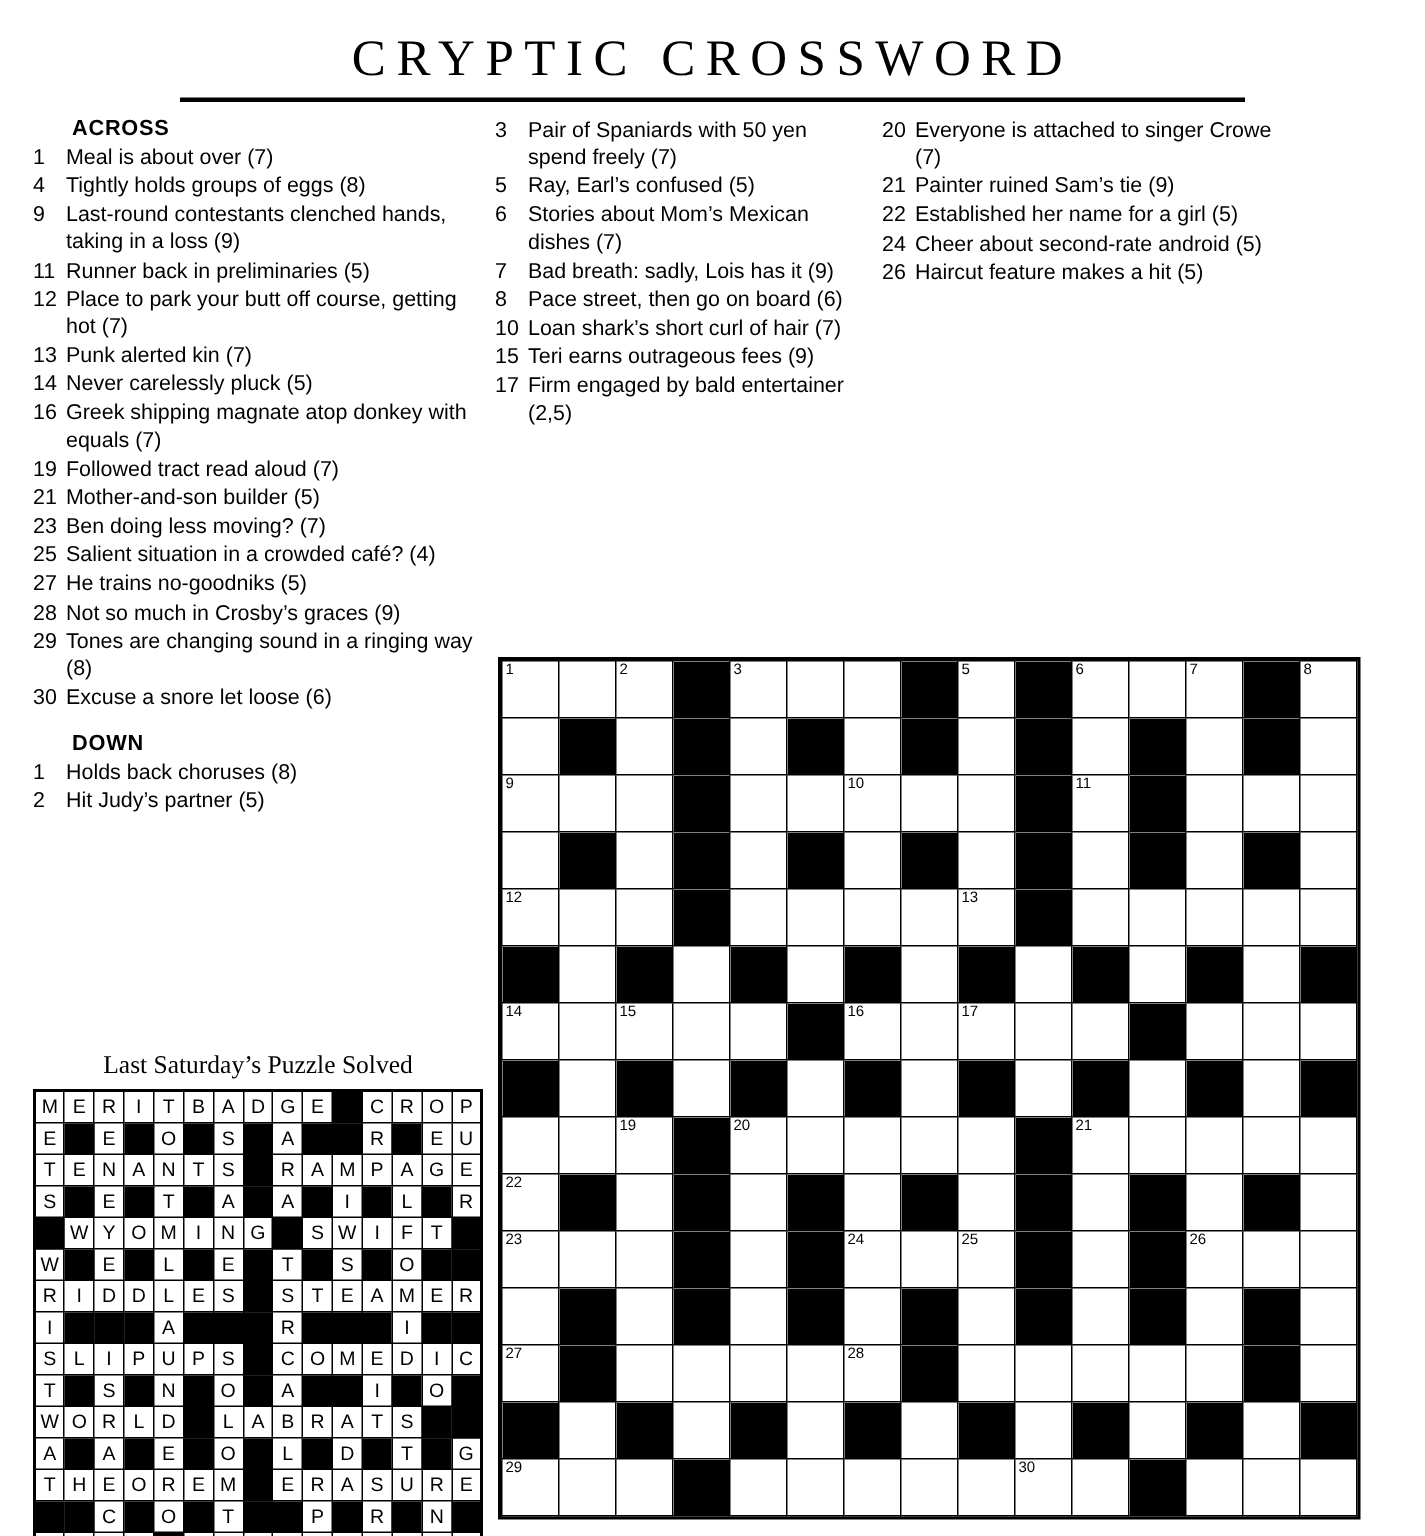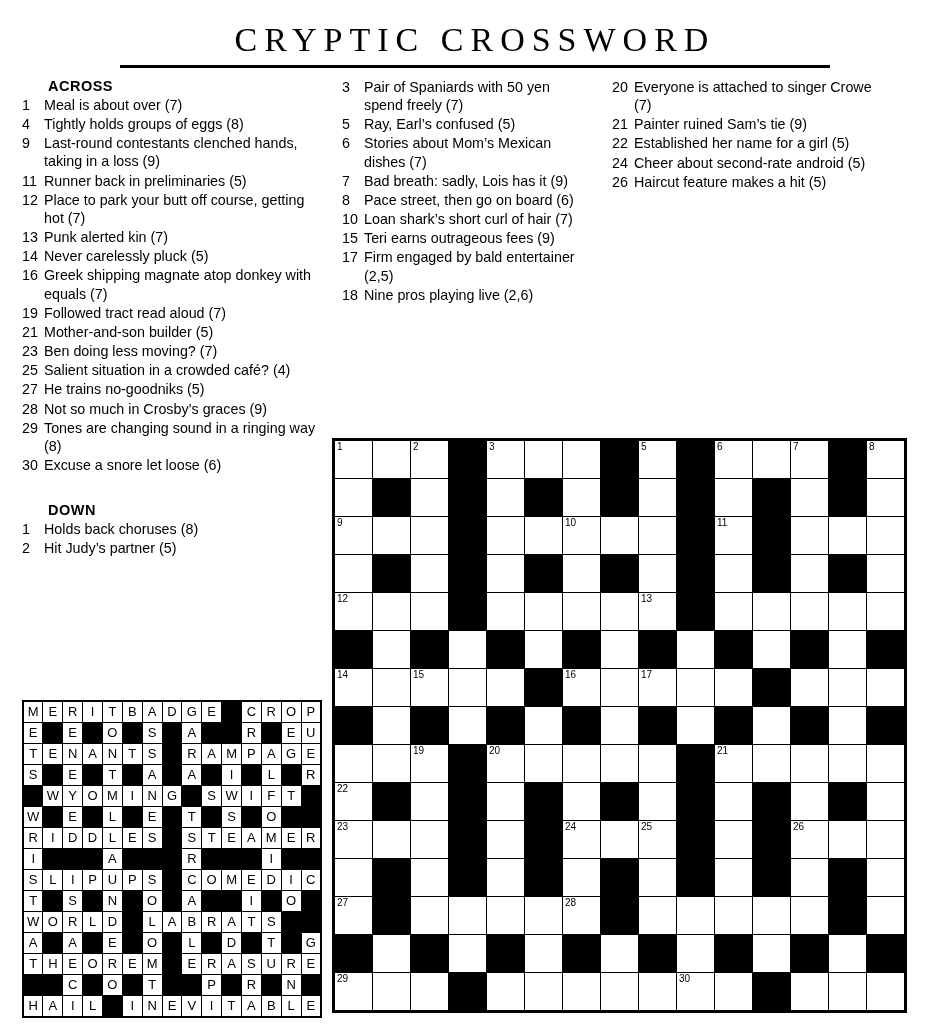--- a/index.html
+++ b/index.html
@@ -35,34 +35,34 @@
     font-weight: bold;
     font-size: 19px;
     text-align: center;
     margin-top: 10px;
   }
 
   
   .columns {
     display: flex;
     padding: 10px 12px 0 22px;
-    gap: 20px;
+    gap: 8px;
   }
   .col { }
   .col1 { width: 300px; }
   .col2 { width: 250px; }
   .col3 { width: 270px; }
 
   .section-head {
     font-weight: bold;
     font-size: 14.5px;
     margin: 0 0 2px 26px;
     letter-spacing: 0.5px;
   }
-  .section-head.down { margin-top: 28px; }
+  .section-head.down { margin-top: 14px; }
 
   ul.clues {
     list-style: none;
     margin: 0;
     padding: 0;
   }
   ul.clues li {
     display: flex;
     font-size: 14.3px;
     line-height: 1.27;
@@ -257,24 +257,20 @@
           <span class="txt">Loan shark’s short curl of hair (7)</span>
         </li>
       <li>
           <span class="num">15</span>
           <span class="txt">Teri earns outrageous fees (9)</span>
         </li>
       <li>
           <span class="num">17</span>
           <span class="txt">Firm engaged by bald entertainer (2,5)</span>
         </li>
-      <li>
-          <span class="num">18</span>
-          <span class="txt">Nine pros playing live (2,6)</span>
-        </li>
     </ul>
   </div>
 
   <div class="col col3">
     <ul class="clues">
       <li>
           <span class="num">20</span>
           <span class="txt">Everyone is attached to singer Crowe (7)</span>
         </li>
       <li>
@@ -291,20 +287,21 @@
         </li>
       <li>
           <span class="num">26</span>
           <span class="txt">Haircut feature makes a hit (5)</span>
         </li>
     </ul>
   </div>
 </div>
 
 <div class="solved-wrap">
+  <div class="solved-title">Last Saturday’s Puzzle Solved</div>
   <table class="solgrid">
     <tbody id="solution-body">
         <tr>
           <td>M</td>
           <td>E</td>
           <td>R</td>
           <td>I</td>
           <td>T</td>
           <td>B</td>
           <td>A</td>

